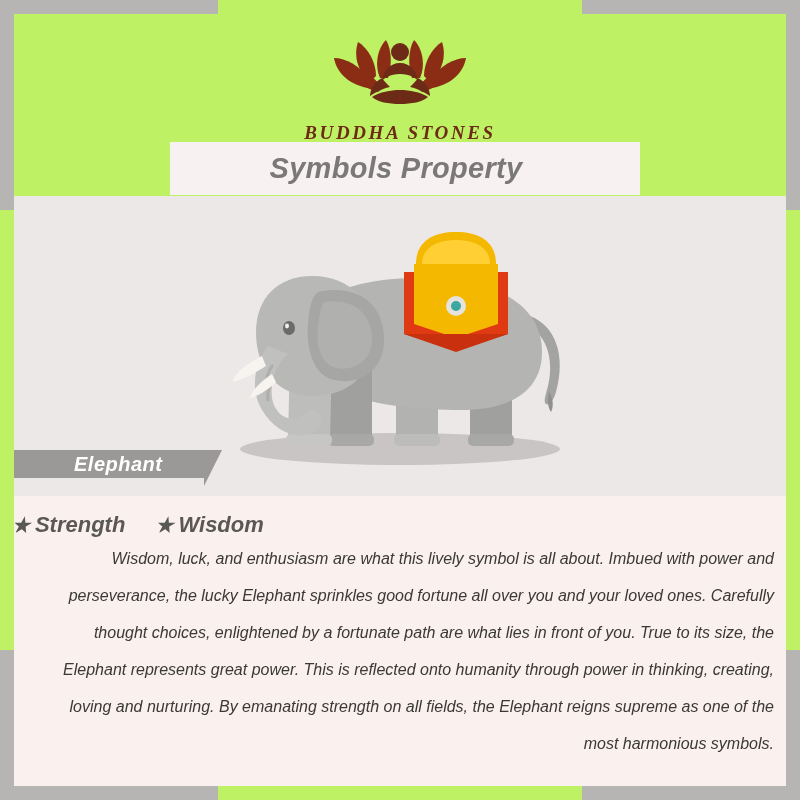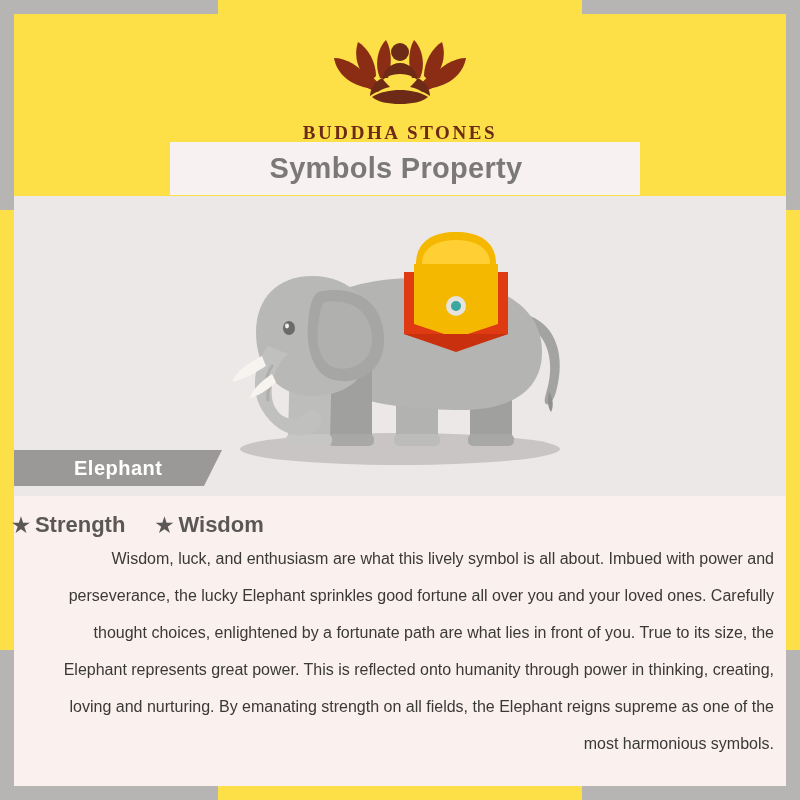--- a/index.html
+++ b/index.html
@@ -11,22 +11,23 @@
     height: 800px;
     font-family: "Liberation Sans", sans-serif;
     background: #ffffff;
     overflow: hidden;
   }
 
   .page {
     position: relative;
     width: 800px;
     height: 800px;
-    background: #fde047;
+    background: #bef264;
     overflow: hidden;
+    font-style: italic;
   }
 
   
   .corner-band {
     position: absolute;
     background: #b7b5b4;
     pointer-events: none;
   }
   .band-top-left {
     top: 0; left: 0;
@@ -120,21 +121,21 @@
     left: 0;
     width: 800px;
     height: 290px;
   }
 
   
   .label-ribbon {
     position: absolute;
     left: 14px;
     top: 450px;
-    height: 36px;
+    height: 28px;
     background: #9b9997;
     display: flex;
     align-items: center;
     padding-left: 60px;
     padding-right: 42px;
   }
   .label-ribbon::after {
     content: "";
     position: absolute;
     right: -18px;

